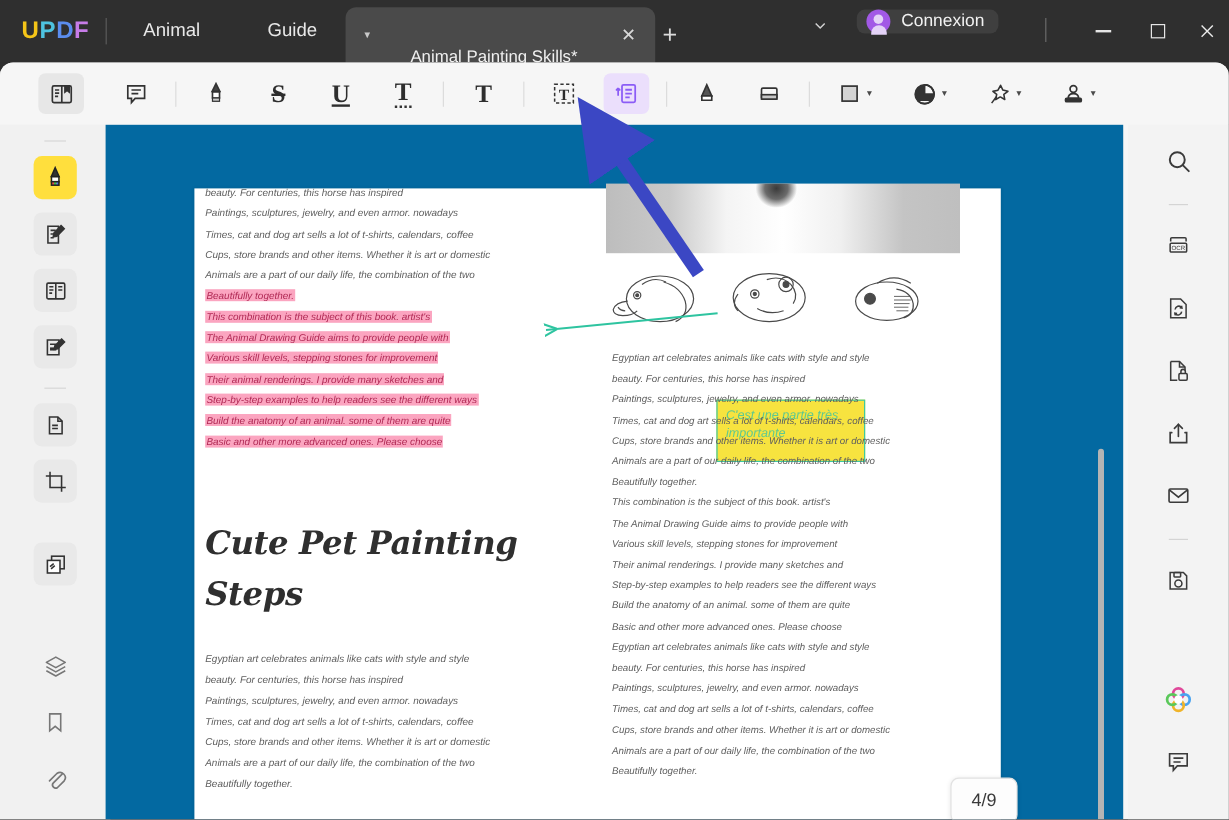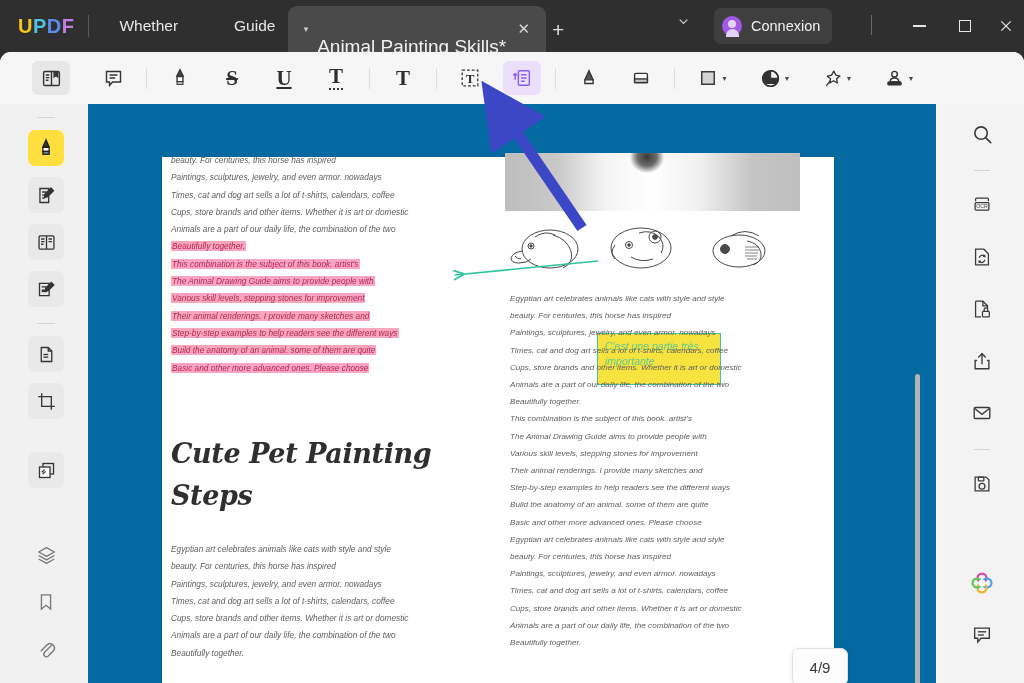--- a/index.html
+++ b/index.html
@@ -24,26 +24,26 @@
   .tb-sep { width:1px; height:22px; background:#5a5a5a; margin:0 14px; }
   .menu-item {
     color:#e8e8e8; font-size:15.5px; padding:6px 16px; cursor:default;
   }
   .tab {
     position:absolute; left:288px; top:6px; width:258px; height:46px;
     background:#4a4a4a; border-radius:9px 9px 0 0;
     display:flex; align-items:center; color:#f0f0f0; font-size:14.5px;
   }
   .tab .caret { font-size:8px; margin-left:14px; color:#c9c9c9; }
-  .tab .tab-title { flex:1; text-align:center; margin-left:-4px; font-size:19px;margin-top:36px; }
+  .tab .tab-title { flex:1; text-align:center; margin-left:-4px; font-size:14px;margin-top:36px; }
   .tab .tab-close { margin-right:16px; font-size:15px; color:#d8d8d8; }
   .newtab { position:absolute; left:552px; top:18px; color:#dcdcdc; font-size:21px; font-weight:300; }
   .chev-down { position:absolute; left:676px; top:14px; color:#cfcfcf; font-size:13px; }
   .account {
-    position:absolute; left:714px; top:8px; height:36px;
+    position:absolute; left:714px; top:8px; height:20px;
     background:#3f3f3f; border-radius:7px; display:flex; align-items:center;
     padding:0 12px 0 8px;
   }
   .avatar {
     width:20px; height:20px; border-radius:50%; background:#a259e6;
     position:relative; margin-right:9px;
   }
   .avatar::before{ content:""; position:absolute; left:6px; top:4px; width:8px; height:8px; border-radius:50%; background:#e4d3f7;}
   .avatar::after{ content:""; position:absolute; left:3.5px; top:13px; width:13px; height:8px; border-radius:7px 7px 0 0; background:#e4d3f7;}
   .account-label { color:#f2f2f2; font-size:14.5px; }
@@ -167,21 +167,21 @@
 <div id="app">
 
   <div class="titlebar">
     <div class="logo">
       <span>U</span>
         <span>P</span>
         <span>D</span>
         <span>F</span>
     </div>
     <div class="tb-sep"></div>
-    <div class="menu-item">Whether</div>
+    <div class="menu-item">Animal</div>
     <div class="menu-item" style="margin-left:24px">Guide</div>
 
     <div class="tab">
       <div class="caret">▼</div>
       <div class="tab-title">Animal Painting Skills*</div>
       <div class="tab-close">✕</div>
     </div>
     <div class="newtab">+</div>
     <div class="chev-down">
       <svg width="15" height="15" viewBox="0 0 24 24" fill="none" stroke="#d0d0d0" stroke-width="2">

